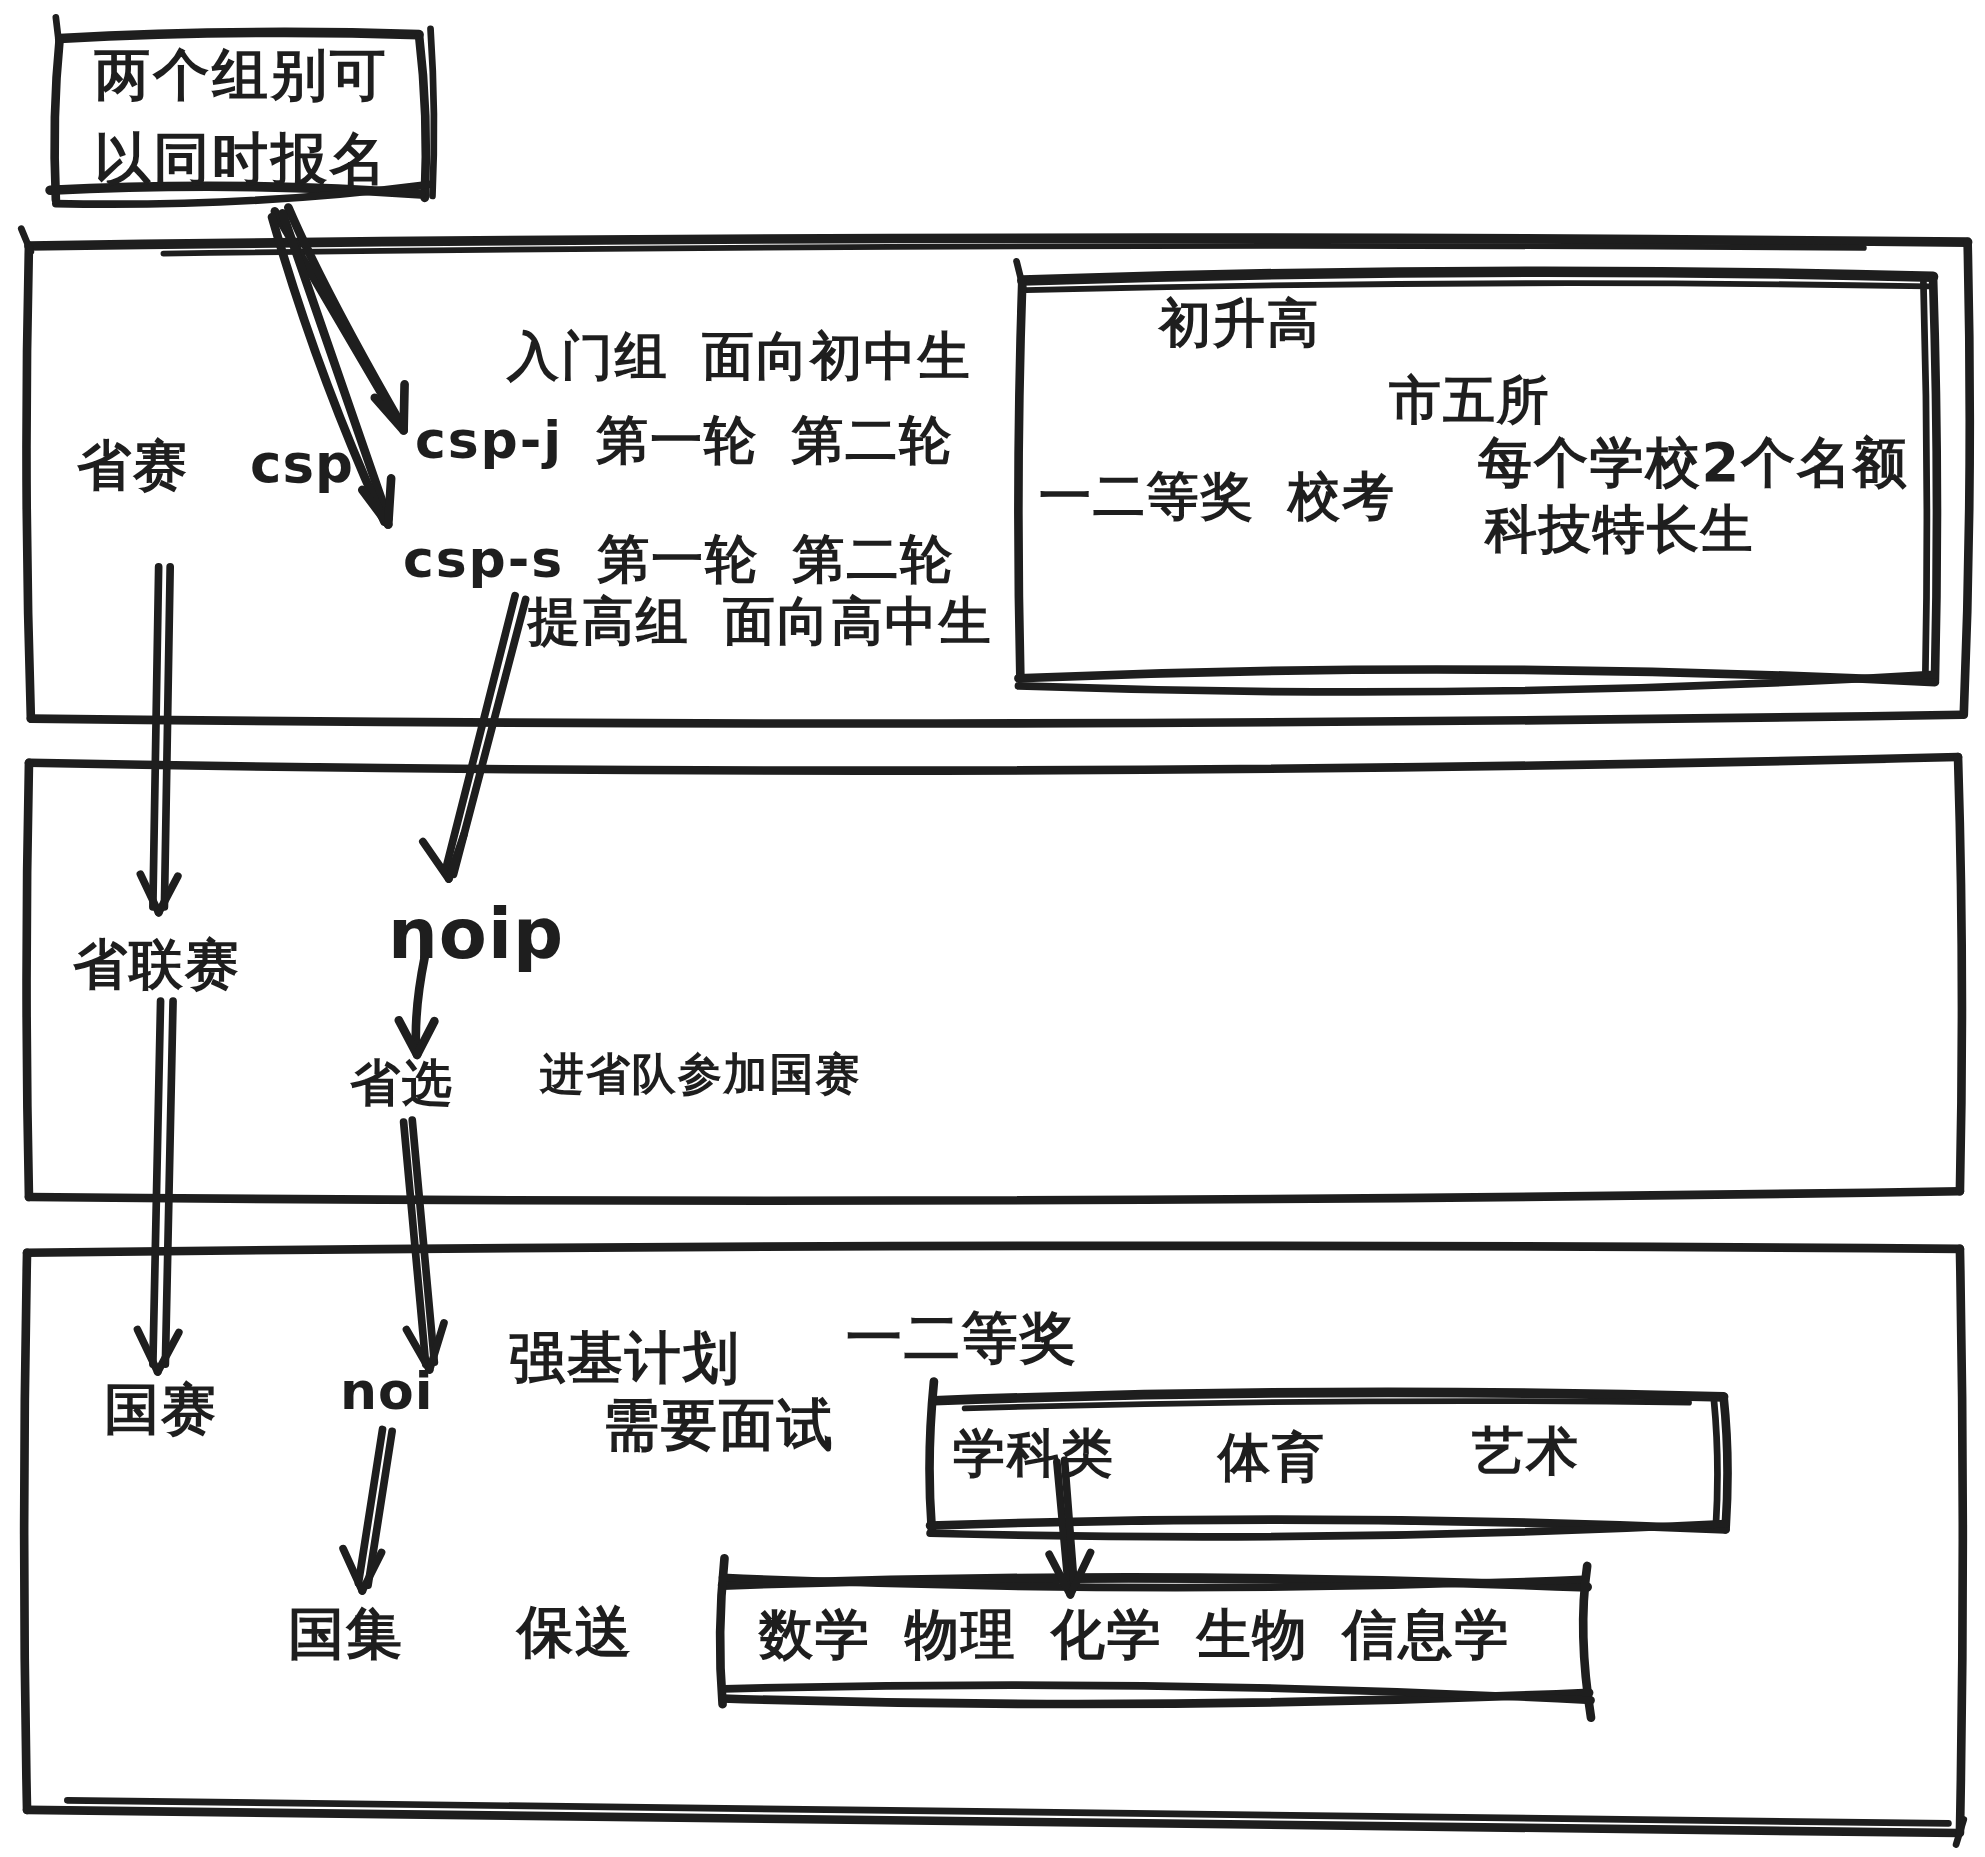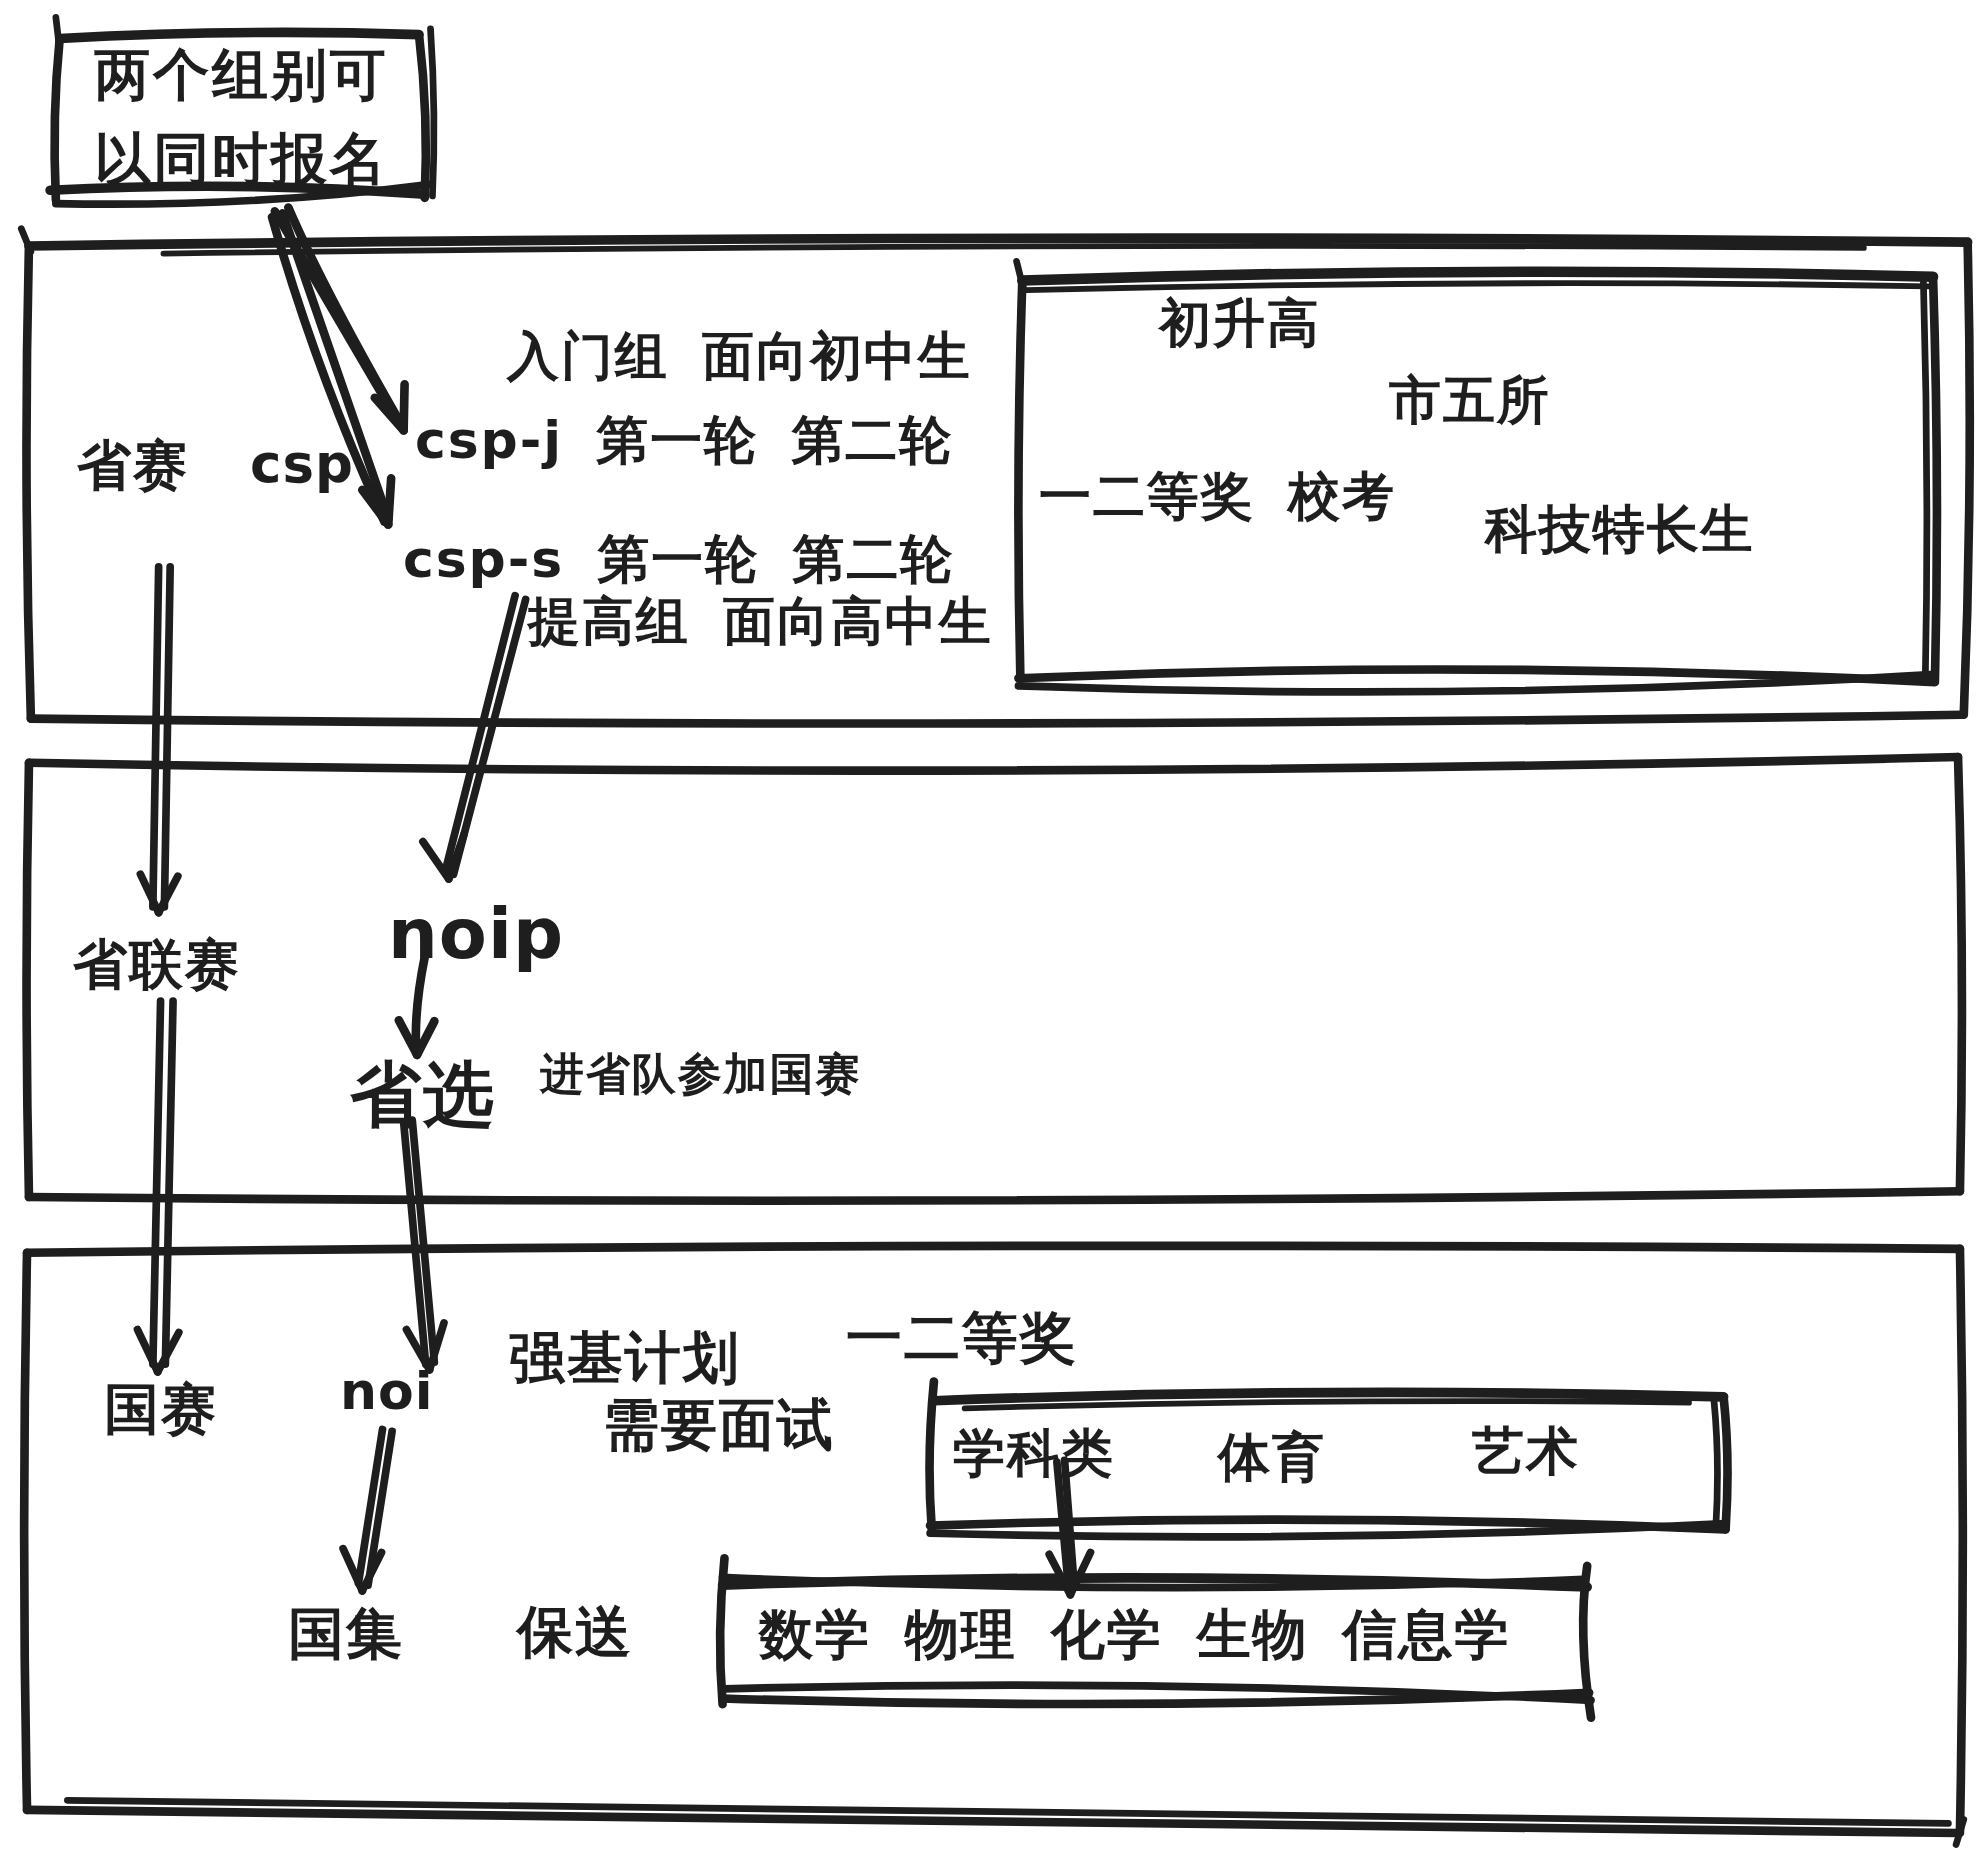--- a/index.html
+++ b/index.html
@@ -151,26 +151,27 @@
 
   <div class="t" style="left:77px;top:437px;font-size:54px">省赛</div>
   <div class="t latin" style="left:250px;top:436px;font-size:53px">csp</div>
   <div class="t" style="left:507px;top:329px;font-size:52px">入门组 面向初中生</div>
   <div class="t" style="left:415px;top:413px;font-size:52px">csp-j 第一轮 第二轮</div>
   <div class="t" style="left:403px;top:532px;font-size:52px">csp-s 第一轮 第二轮</div>
   <div class="t" style="left:528px;top:594px;font-size:52px">提高组 面向高中生</div>
 
   <div class="t" style="left:1159px;top:296px;font-size:52px">初升高</div>
   <div class="t" style="left:1389px;top:373px;font-size:52px">市五所</div>
+  <div class="t" style="left:1478px;top:434px;font-size:54px">每个学校2个名额</div>
   <div class="t" style="left:1039px;top:469px;font-size:52px">一二等奖 校考</div>
   <div class="t" style="left:1485px;top:502px;font-size:52px">科技特长生</div>
 
   <div class="t" style="left:73px;top:936px;font-size:54px">省联赛</div>
   <div class="t latin" style="left:388px;top:897px;font-size:70px">noip</div>
-  <div class="t" style="left:350px;top:1057px;font-size:71px">省选</div>
+  <div class="t" style="left:350px;top:1057px;font-size:50px">省选</div>
   <div class="t" style="left:540px;top:1051px;font-size:44px">进省队参加国赛</div>
 
   <div class="t" style="left:104px;top:1380px;font-size:55px">国赛</div>
   <div class="t latin" style="left:340px;top:1364px;font-size:52px">noi</div>
   <div class="t" style="left:509px;top:1328px;font-size:56px">强基计划</div>
   <div class="t" style="left:846px;top:1308px;font-size:56px">一二等奖</div>
   <div class="t" style="left:603px;top:1395px;font-size:56px">需要面试</div>
   <div class="t" style="left:953px;top:1426px;font-size:52px">学科类</div>
   <div class="t" style="left:1218px;top:1430px;font-size:52px">体育</div>
   <div class="t" style="left:1472px;top:1424px;font-size:52px">艺术</div>

